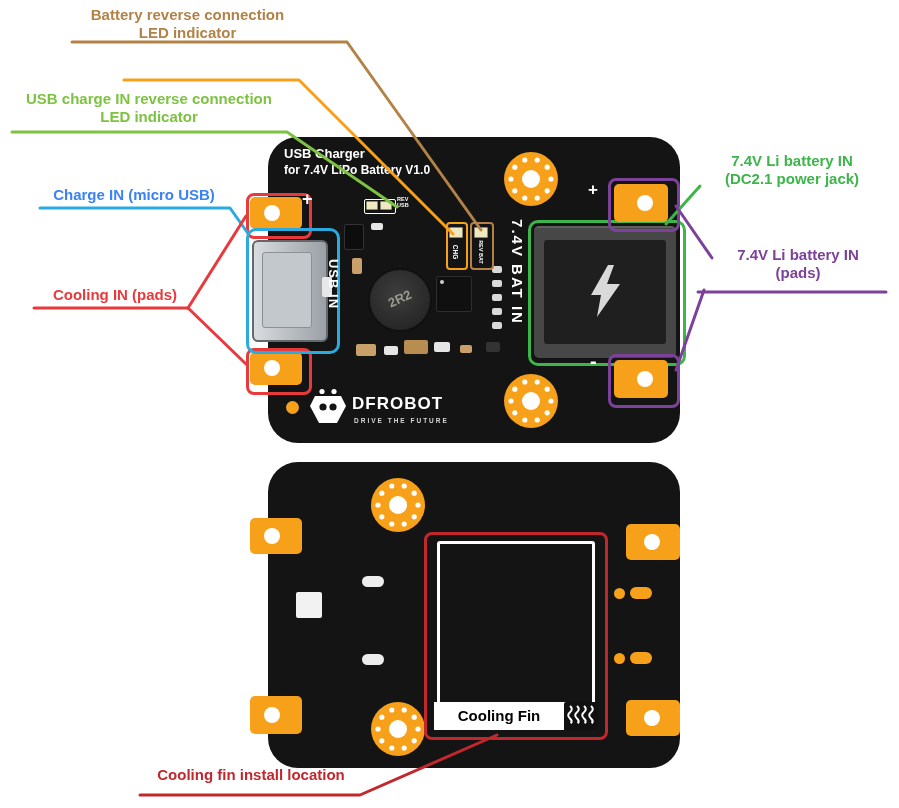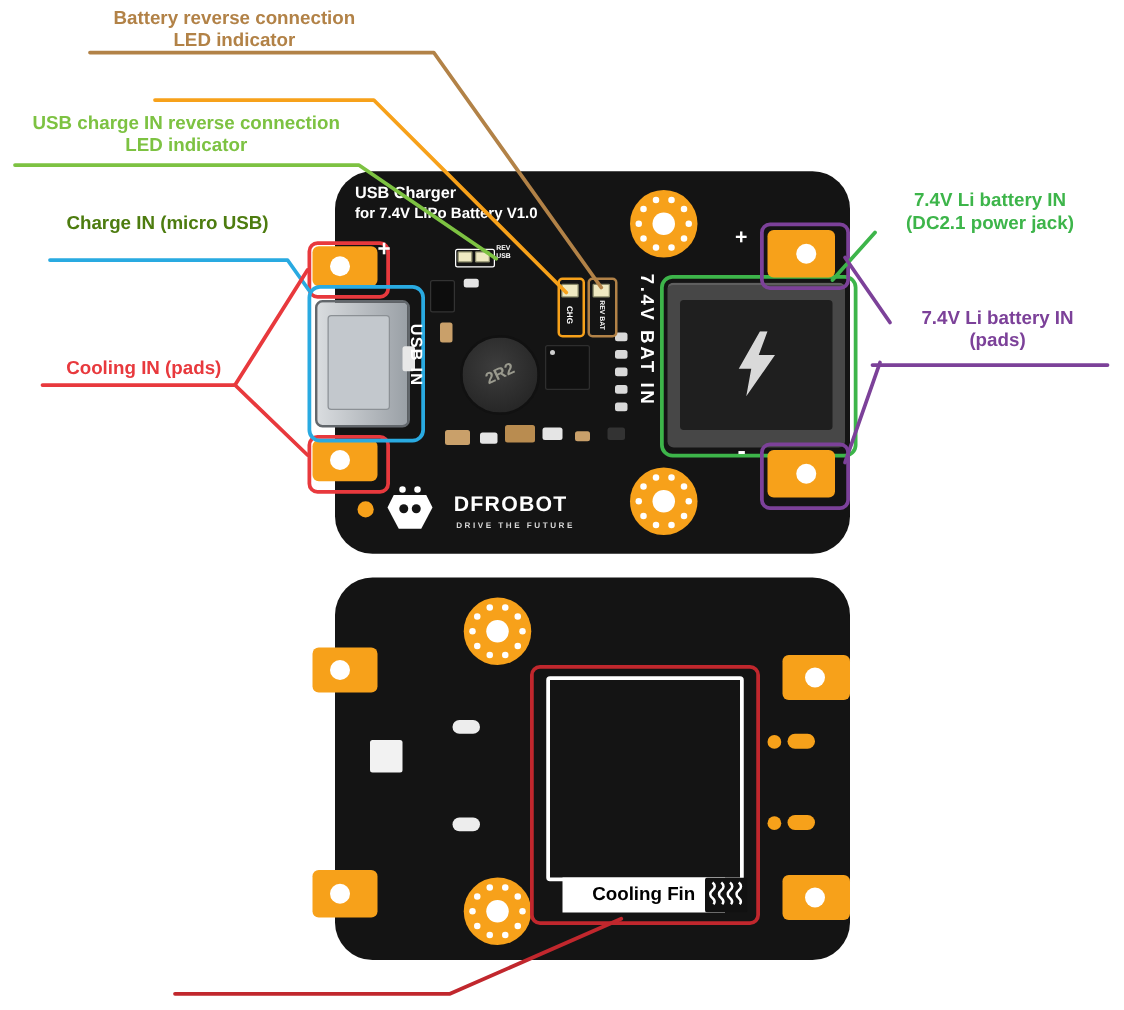--- a/index.html
+++ b/index.html
@@ -13,23 +13,23 @@
   .mhole{position:absolute;}
   .pad{position:absolute;background:#F7A11A;border-radius:5px;}
   .hole{position:absolute;width:16px;height:16px;border-radius:50%;background:#fff;}
   .outline{position:absolute;background:transparent;}
   .comp{position:absolute;border-radius:2px;}
   .vtext{position:absolute;color:#fff;font-weight:bold;white-space:nowrap;}
   .rot{transform:translate(-50%,-50%) rotate(90deg);}
   .led{position:absolute;background:#EFE9C2;border:1px solid #8a8a6a;border-radius:1px;}
   .sign{position:absolute;color:#fff;font-weight:bold;}
   .lines{position:absolute;left:0;top:0;z-index:30;pointer-events:none;}
-  .logotext{position:absolute;color:#fff;font-weight:bold;margin-left:11px;}
+  .logotext{position:absolute;color:#fff;font-weight:bold;}
   .cool-label{position:absolute;background:#fff;color:#000;font-weight:bold;font-size:15px;
-              text-align:center;line-height:28px;margin-left:16px;}
+              text-align:center;line-height:28px;}
 </style>
 </head>
 <body>
 
 <div class="canvas">
 
   <div class="board front">
     <div class="btitle" style="left:16px;top:9px;font-size:13px">USB Charger</div>
     <div class="btitle" style="left:16px;top:26px;font-size:12px">for 7.4V LiPo Battery V1.0</div>
 
@@ -207,26 +207,27 @@
         <path d="M20 4 c2.4 2 2.4 4.2 0 6.2 c-2.4 2 -2.4 4.2 0 6.2 c2 1.7 2.2 3.3 0.8 5"></path>
         <path d="M27 4 c2.4 2 2.4 4.2 0 6.2 c-2.4 2 -2.4 4.2 0 6.2 c2 1.7 2.2 3.3 0.8 5"></path>
       </g>
     </svg>
   </div>
 
   <div class="label" style="left:60px;top:6px;width:255px;color:#B28247">Battery reverse connection
 LED indicator</div>
   <div class="label" style="left:8px;top:90px;width:282px;color:#7DC242">USB charge IN reverse connection
 LED indicator</div>
-  <div class="label" style="left:36px;top:170px;width:196px;color:#4d7c0f">Charge IN (micro USB)</div>
+  <div class="label" style="left:36px;top:186px;width:196px;color:#3b82f6">Charge IN (micro USB)</div>
   <div class="label" style="left:40px;top:286px;width:150px;color:#E8393D">Cooling IN (pads)</div>
   <div class="label" style="left:698px;top:152px;width:188px;color:#3DB54A">7.4V Li battery IN
 (DC2.1 power jack)</div>
   <div class="label" style="left:712px;top:246px;width:172px;color:#7C4199">7.4V Li battery IN
 (pads)</div>
+  <div class="label" style="left:140px;top:766px;width:222px;color:#C1272D">Cooling fin install location</div>
 
   <svg class="lines" width="899" height="808" viewBox="0 0 899 808">
     <g fill="none" stroke-linecap="round" stroke-linejoin="round" stroke-width="3">
       <polyline points="72,42 347,42 481,230" stroke="#B28247"></polyline>
       <polyline points="124,80 299,80 453,234" stroke="#F7A11A"></polyline>
       <polyline points="12,132 287,132 397,207" stroke="#7DC242"></polyline>
       <polyline points="40,208 230,208 247,232" stroke="#29AAE1"></polyline>
       <polyline points="34,308 188,308" stroke="#E8393D"></polyline>
       <polyline points="188,308 246,216" stroke="#E8393D"></polyline>
       <polyline points="188,308 246,364" stroke="#E8393D"></polyline>

